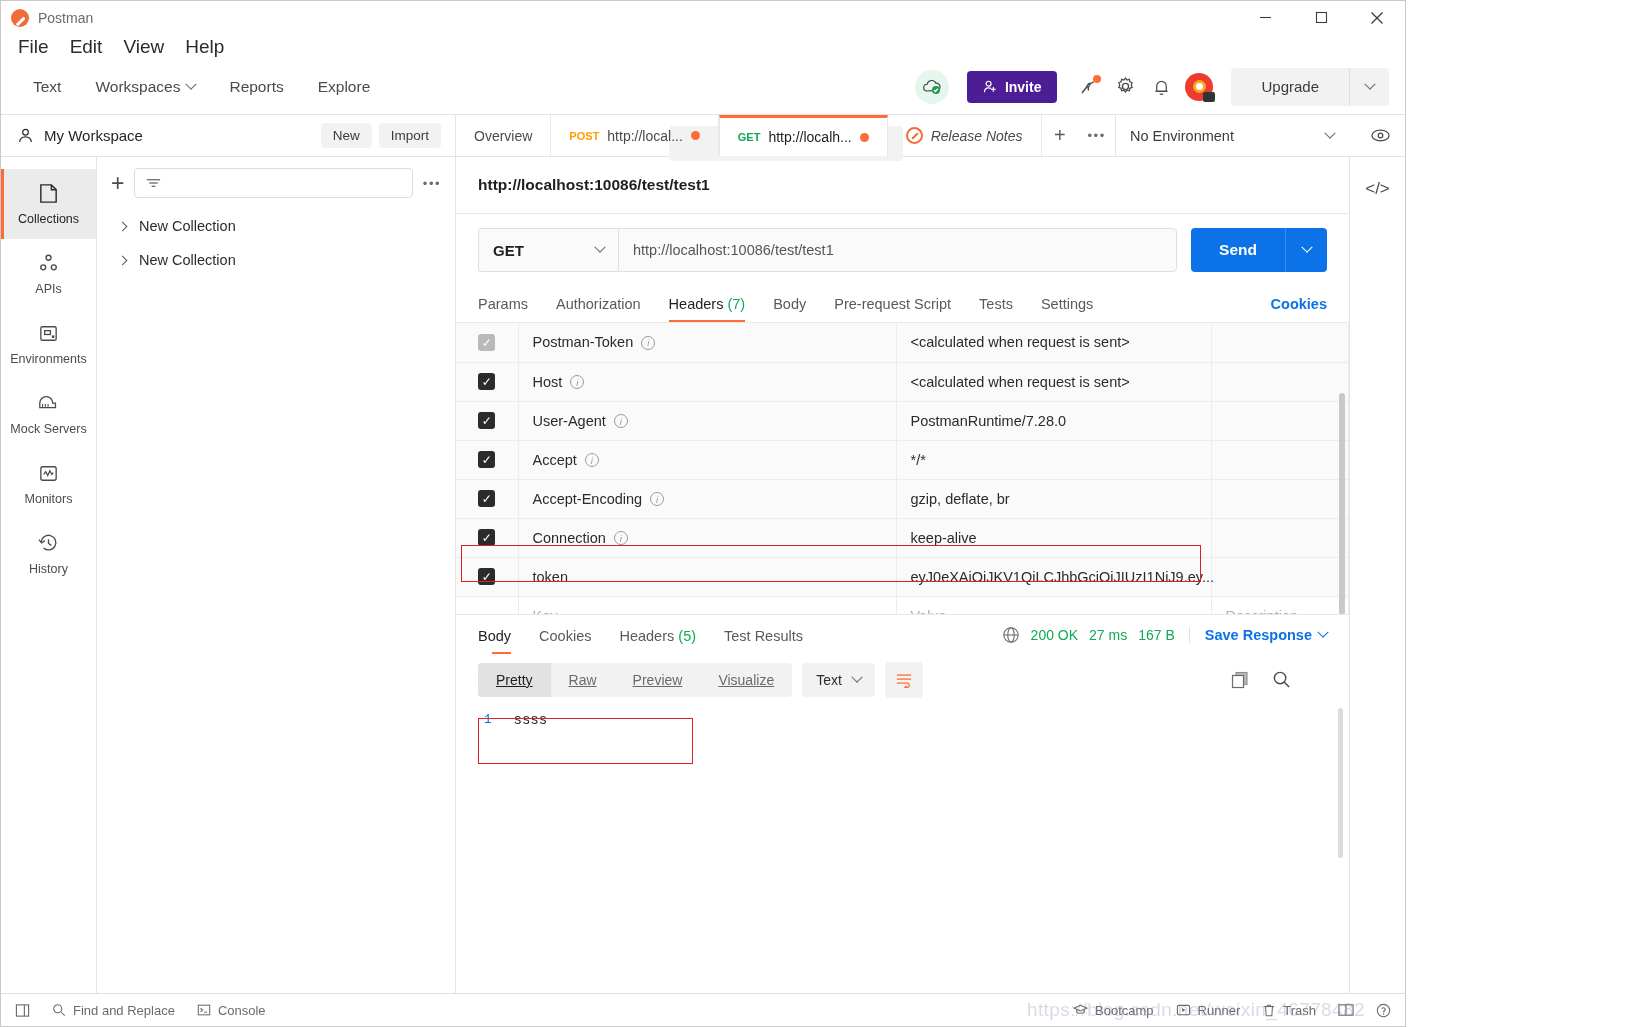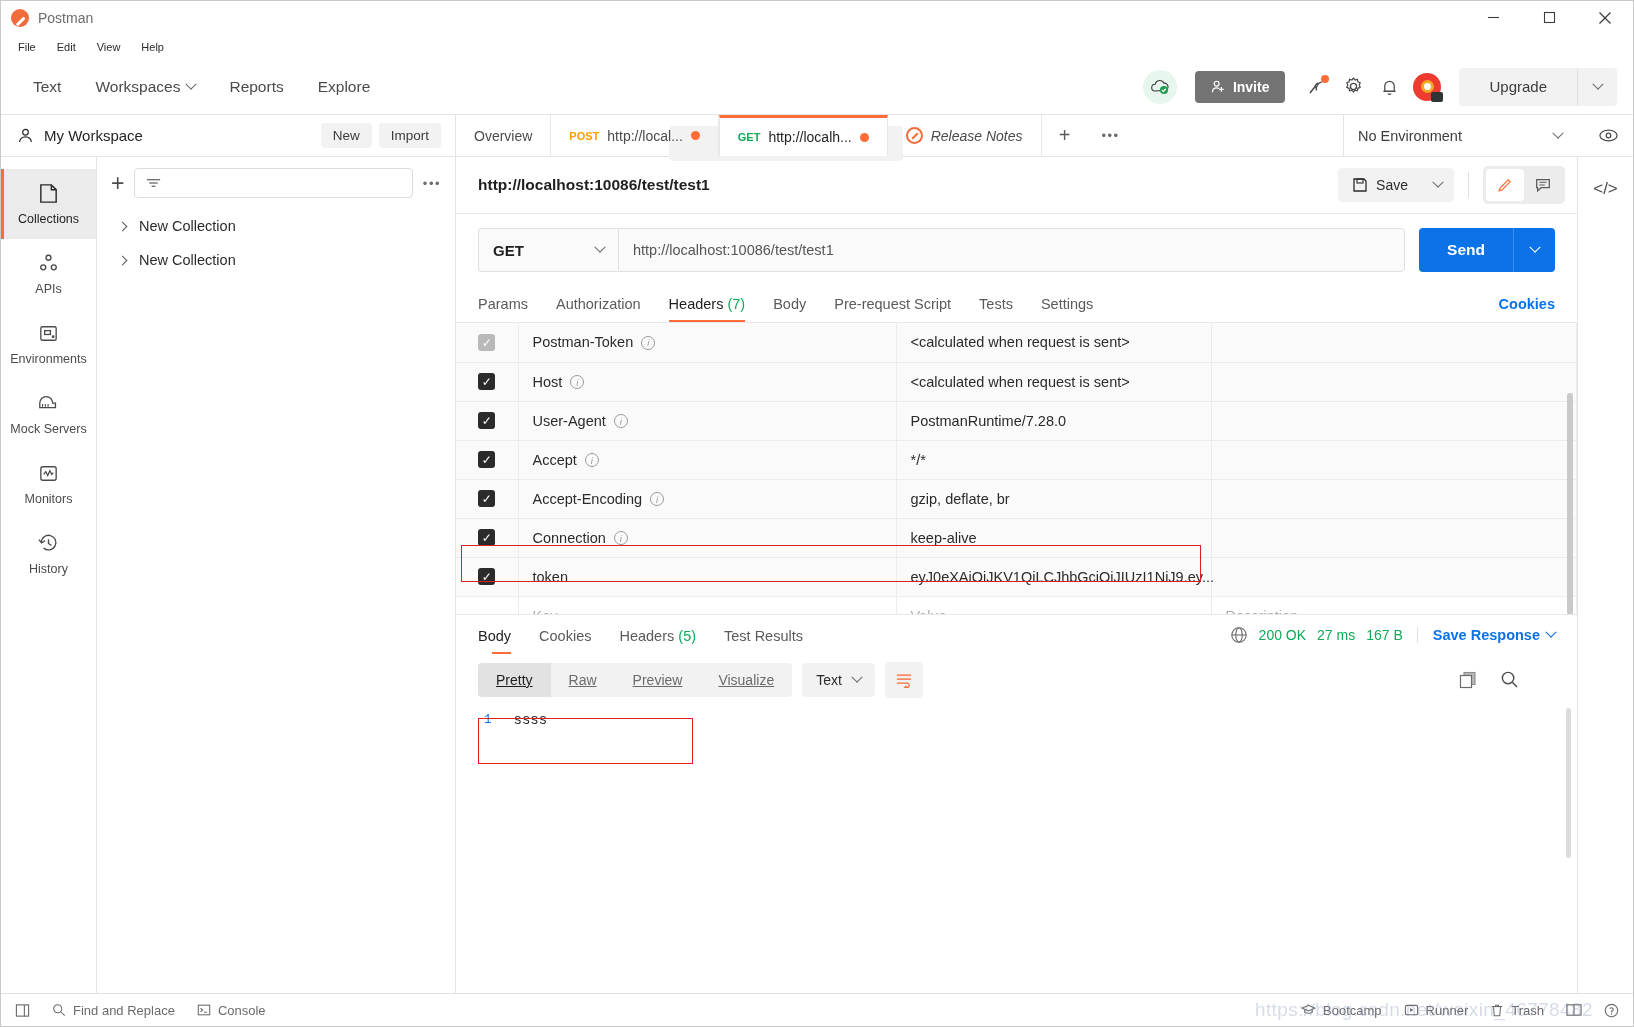--- a/index.html
+++ b/index.html
@@ -5,21 +5,21 @@
   * { box-sizing: border-box; margin: 0; padding: 0; }
   html, body {
     width: 1634px; height: 1027px;
     font-family: "Liberation Sans", sans-serif;
     background: #ffffff;
     overflow: hidden;
     -webkit-font-smoothing: antialiased;
   }
   .app {
     position: relative;
-    width: 1634px; height: 1027px;
+    width: 1406px; height: 1027px;
     border: 1px solid #c9c9c9;
     display: flex; flex-direction: column;
     background: #fff;
   }
 
   
   .titlebar {
     height: 33px; min-height: 33px;
     display: flex; align-items: center;
     padding-left: 10px;
@@ -46,21 +46,21 @@
     display: flex; align-items: center; justify-content: center;
     color: #3c3c3c;
   }
   .win-btn svg { display: block; }
 
   
   .menubar {
     height: 25px; min-height: 25px;
     display: flex; align-items: center;
     padding-left: 8px; gap: 3px;
-    font-size: 11px; color: #2b2b2b;
+    font-size: 19px; color: #2b2b2b;
   }
   .menubar span { padding: 2px 9px; border-radius: 3px; }
 
   
   .header {
     height: 56px; min-height: 56px;
     display: flex; align-items: center;
     border-bottom: 1px solid #e4e4e4;
     padding: 0 16px 0 18px;
     position: relative;
@@ -85,21 +85,21 @@
   .search-wrap .stext { font-size: 14.5px; color: #7d7d7d; }
   .hdr-right {
     margin-left: auto; display: flex; align-items: center; gap: 0;
   }
   .cloud-ok {
     width: 34px; height: 34px; border-radius: 50%;
     background: #e6f6ec; display: flex; align-items: center;
     justify-content: center; margin-right: 18px;
   }
   .invite-btn {
-    background: #737373; color: #fff; font-size: 14px;
+    background: #4c1d95; color: #fff; font-size: 14px;
     border-radius: 4px; height: 32px; padding: 0 16px;
     display: flex; align-items: center; gap: 7px; font-weight: 600;
     margin-right: 14px;
   }
   .icon-btn {
     width: 36px; height: 36px; display: flex;
     align-items: center; justify-content: center;
     position: relative; color: #4b4b4b;
   }
   .dot-badge {
@@ -651,47 +651,20 @@
       <div class="coll-item">
         <i class="chev-r"></i>
         <span>New Collection</span>
       </div>
     </div>
 
     <div class="main">
 
       <div class="req-title-row">
         <div class="req-title">http://localhost:10086/test/test1</div>
-        <div class="rt-right">
-          <div class="save-btn">
-            <svg width="16" height="16" viewBox="0 0 16 16">
-                <path d="M2 2 h10 l2 2 v10 H2 z" fill="none" stroke="#2b2b2b" stroke-width="1.3"></path>
-                <rect x="5" y="2" width="6" height="4" fill="none" stroke="#2b2b2b" stroke-width="1.1"></rect>
-              </svg>
-            <span>Save</span>
-          </div>
-          <div class="save-caret">
-            <i class="caret"></i>
-          </div>
-          <div class="sep-v"></div>
-          <div class="tool-group">
-            <div class="tool-btn sel">
-              <svg width="18" height="18" viewBox="0 0 20 20">
-                  <path d="M3.5 16.5 l1-3.2 l9-9 l2.2 2.2 l-9 9 z" fill="none" stroke="#ff6c37" stroke-width="1.4"></path>
-                </svg>
-            </div>
-            <div class="tool-btn">
-              <svg width="18" height="18" viewBox="0 0 20 20">
-                  <path d="M3 4 h14 v9 H8 l-4 3.5 V13 H3 z" fill="none" stroke="#5a5a5a" stroke-width="1.4"></path>
-                  <line x1="6" y1="7" x2="14" y2="7" stroke="#5a5a5a" stroke-width="1.1"></line>
-                  <line x1="6" y1="10" x2="12" y2="10" stroke="#5a5a5a" stroke-width="1.1"></line>
-                </svg>
-            </div>
-          </div>
-        </div>
       </div>
 
       <div class="url-row">
         <div class="method-box">
           <span>GET</span>
           <i class="caret method-caret"></i>
         </div>
         <div class="url-box">
           <span>http://localhost:10086/test/test1</span>
         </div>

